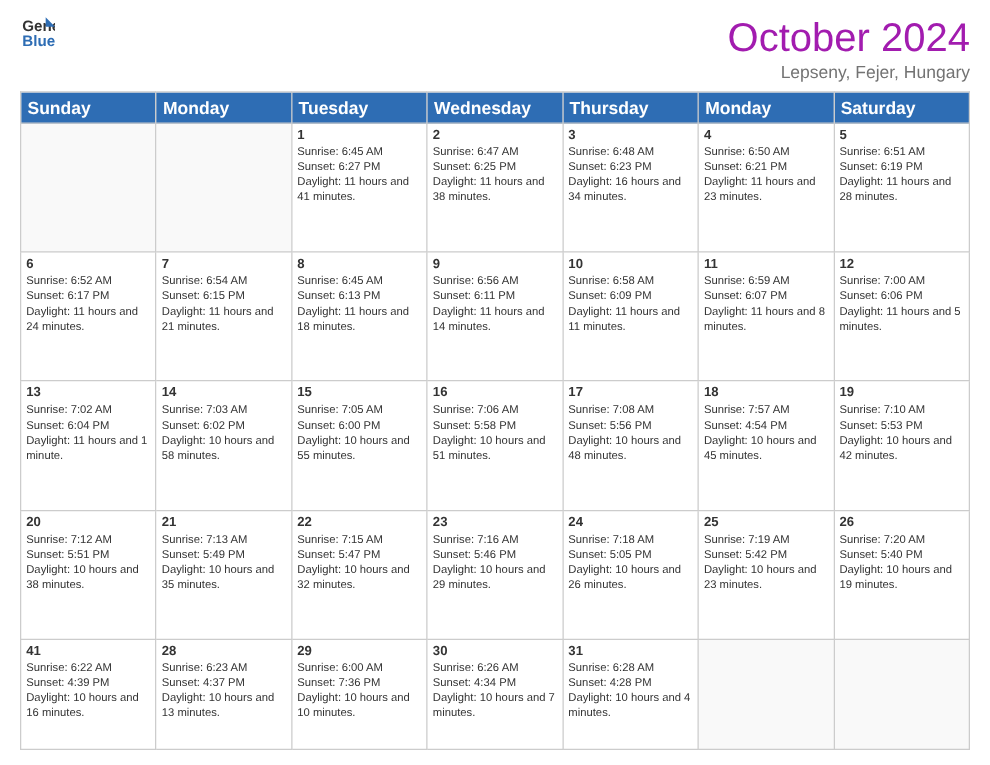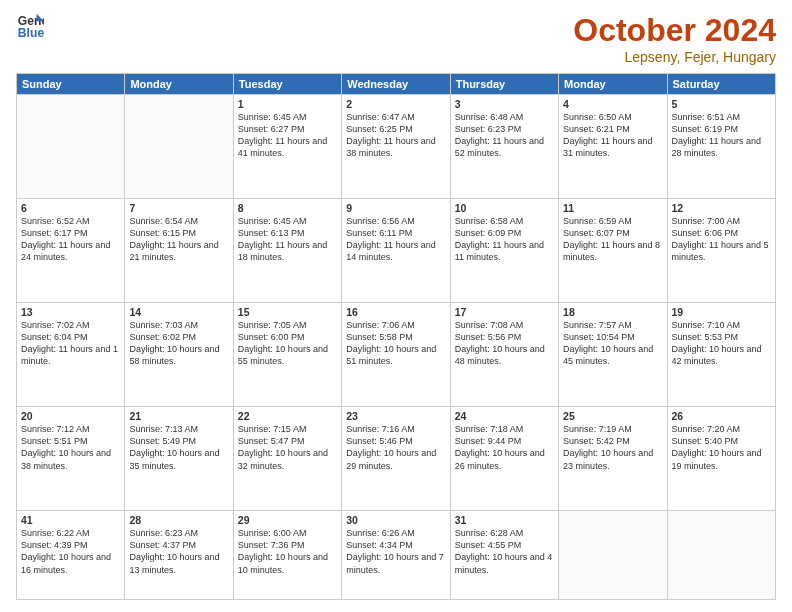--- a/index.html
+++ b/index.html
@@ -30,36 +30,36 @@
     }
     .logo-icon {
       width: 28px;
       height: 28px;
     }
     .title-area {
       text-align: right;
     }
     .month-title {
       font-size: 32px;
-      font-weight: bold;
-      color: #c2410c;
+      font-weight: normal;
+      color: #a21caf;
     }
     .location {
       font-size: 14px;
-      color: #a16207;
+      color: #737373;
     }
     .calendar-table {
       width: 100%;
       border-collapse: collapse;
       flex: 1;
     }
     .calendar-table th {
       background-color: #2e6db4;
       color: #fff;
-      font-size: 11px;
+      font-size: 14px;
       font-weight: bold;
       padding: 4px 5px;
       text-align: left;
       border: 1px solid #ccc;
     }
     .calendar-table td {
       border: 1px solid #ccc;
       vertical-align: top;
       padding: 3px 4px;
       width: calc(100% / 7);
@@ -130,27 +130,27 @@
           <td>
           <span class="day-number">2</span>
           <span class="day-info">Sunrise: 6:47 AM</span><br>
           <span class="day-info">Sunset: 6:25 PM</span><br>
           <span class="day-info">Daylight: 11 hours and 38 minutes.</span>
         </td>
           <td>
           <span class="day-number">3</span>
           <span class="day-info">Sunrise: 6:48 AM</span><br>
           <span class="day-info">Sunset: 6:23 PM</span><br>
-          <span class="day-info">Daylight: 11 hours and 52 minutes.</span>
+          <span class="day-info">Daylight: 16 hours and 34 minutes.</span>
         </td>
           <td>
           <span class="day-number">4</span>
           <span class="day-info">Sunrise: 6:50 AM</span><br>
           <span class="day-info">Sunset: 6:21 PM</span><br>
-          <span class="day-info">Daylight: 11 hours and 31 minutes.</span>
+          <span class="day-info">Daylight: 11 hours and 23 minutes.</span>
         </td>
           <td>
           <span class="day-number">5</span>
           <span class="day-info">Sunrise: 6:51 AM</span><br>
           <span class="day-info">Sunset: 6:19 PM</span><br>
           <span class="day-info">Daylight: 11 hours and 28 minutes.</span>
         </td>
         </tr>
         <tr class="week-row">
           <td>
@@ -223,21 +223,21 @@
         </td>
           <td>
           <span class="day-number">17</span>
           <span class="day-info">Sunrise: 7:08 AM</span><br>
           <span class="day-info">Sunset: 5:56 PM</span><br>
           <span class="day-info">Daylight: 10 hours and 48 minutes.</span>
         </td>
           <td>
           <span class="day-number">18</span>
           <span class="day-info">Sunrise: 7:57 AM</span><br>
-          <span class="day-info">Sunset: 10:54 PM</span><br>
+          <span class="day-info">Sunset: 4:54 PM</span><br>
           <span class="day-info">Daylight: 10 hours and 45 minutes.</span>
         </td>
           <td>
           <span class="day-number">19</span>
           <span class="day-info">Sunrise: 7:10 AM</span><br>
           <span class="day-info">Sunset: 5:53 PM</span><br>
           <span class="day-info">Daylight: 10 hours and 42 minutes.</span>
         </td>
         </tr>
         <tr class="week-row">
@@ -261,21 +261,21 @@
         </td>
           <td>
           <span class="day-number">23</span>
           <span class="day-info">Sunrise: 7:16 AM</span><br>
           <span class="day-info">Sunset: 5:46 PM</span><br>
           <span class="day-info">Daylight: 10 hours and 29 minutes.</span>
         </td>
           <td>
           <span class="day-number">24</span>
           <span class="day-info">Sunrise: 7:18 AM</span><br>
-          <span class="day-info">Sunset: 9:44 PM</span><br>
+          <span class="day-info">Sunset: 5:05 PM</span><br>
           <span class="day-info">Daylight: 10 hours and 26 minutes.</span>
         </td>
           <td>
           <span class="day-number">25</span>
           <span class="day-info">Sunrise: 7:19 AM</span><br>
           <span class="day-info">Sunset: 5:42 PM</span><br>
           <span class="day-info">Daylight: 10 hours and 23 minutes.</span>
         </td>
           <td>
           <span class="day-number">26</span>
@@ -305,21 +305,21 @@
         </td>
           <td>
           <span class="day-number">30</span>
           <span class="day-info">Sunrise: 6:26 AM</span><br>
           <span class="day-info">Sunset: 4:34 PM</span><br>
           <span class="day-info">Daylight: 10 hours and 7 minutes.</span>
         </td>
           <td>
           <span class="day-number">31</span>
           <span class="day-info">Sunrise: 6:28 AM</span><br>
-          <span class="day-info">Sunset: 4:55 PM</span><br>
+          <span class="day-info">Sunset: 4:28 PM</span><br>
           <span class="day-info">Daylight: 10 hours and 4 minutes.</span>
         </td>
           <td class="empty-cell"></td>
           <td class="empty-cell"></td>
         </tr>
       </tbody>
   </table>
 </div>
 
 </body></html>

